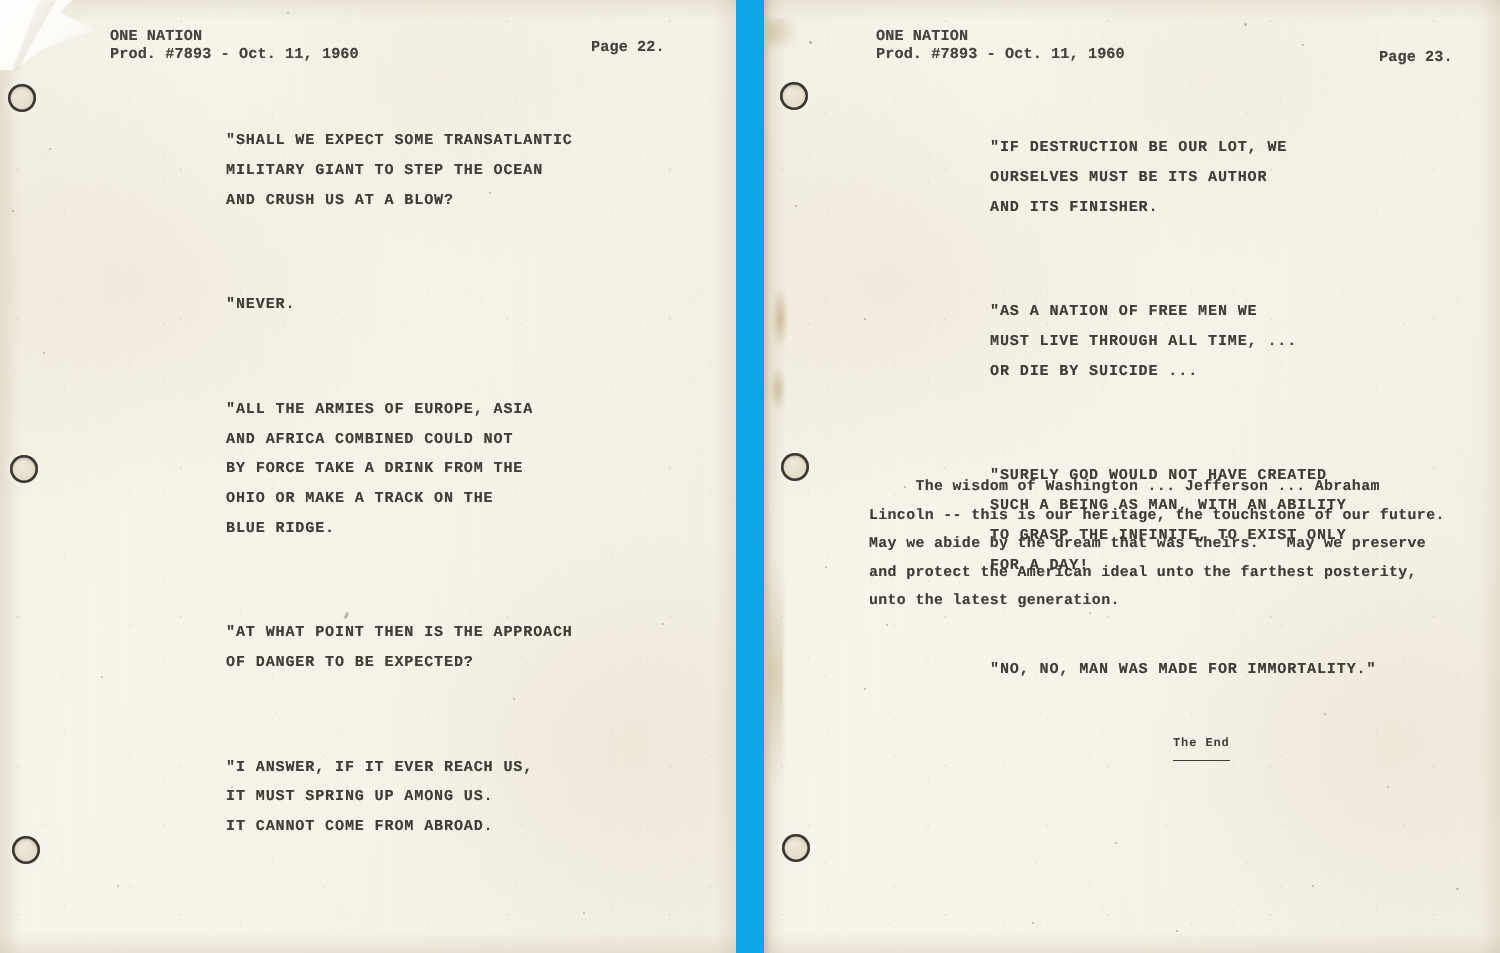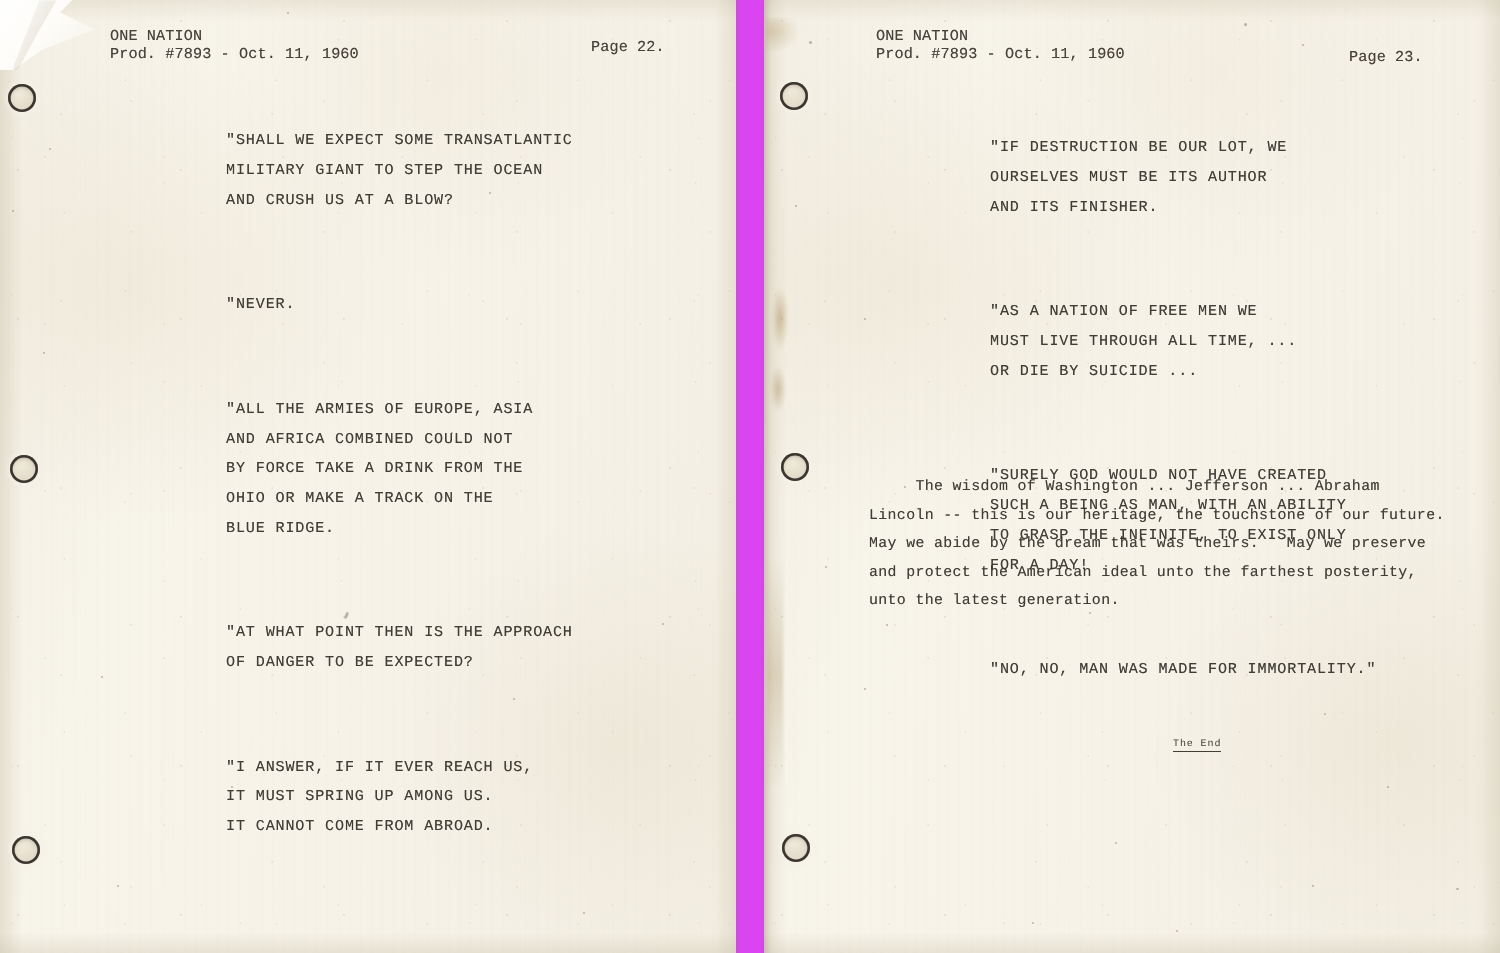--- a/index.html
+++ b/index.html
@@ -12,21 +12,22 @@
     width: 1500px;
     height: 953px;
     overflow: hidden;
     font-family: "Liberation Mono", "DejaVu Sans Mono", monospace;
   }
 
   #scan {
     position: relative;
     width: 1500px;
     height: 953px;
-    background: #d946ef;
+    background: #0ea5e9;
+    font-weight: bold;
   }
 
   
   .sheet {
     position: absolute;
     top: 0;
     height: 953px;
     background:
       radial-gradient(ellipse 60% 40% at 18% 30%, rgba(226,214,190,0.30) 0%, rgba(226,214,190,0) 62%),
       radial-gradient(ellipse 50% 35% at 85% 78%, rgba(222,210,186,0.26) 0%, rgba(222,210,186,0) 65%),
@@ -193,25 +194,25 @@
   .block-caps .para:last-child { margin-bottom: 0; }
 
   .block-mixed {
     font-size: 14.9px;
     line-height: 28.6px;
     letter-spacing: 0.35px;
     color: #332f29;
   }
 
   .the-end {
-    font-size: 10px;
+    font-size: 12px;
     letter-spacing: 0.9px;
     color: #312e28;
     border-bottom: 1.6px solid #34312b;
-    padding-bottom: 1px;
+    padding-bottom: 10px;
     display: inline-block;
   }
 
   
   .typed { opacity: 0.93; }
   .block-caps, .hdr, .page-no { text-shadow: 0 0 0.35px rgba(52,48,42,0.55); }
   .block-mixed { text-shadow: 0 0 0.3px rgba(52,48,42,0.5); }
 
   
   .speck {
@@ -283,21 +284,21 @@
     <div id="right-edge-nick"></div>
     <div id="gutter-stain"></div>
     <div id="gutter-stain-2"></div>
 
     <div class="punch-hole" style="left:16px; top:82px;"></div>
     <div class="punch-hole" style="left:17px; top:453px;"></div>
     <div class="punch-hole" style="left:18px; top:834px;"></div>
 
     <div class="typed hdr" style="left:112px; top:26px;">ONE NATION</div>
     <div class="typed hdr" style="left:112px; top:44px;">Prod. #7893 - Oct. 11, 1960</div>
-    <div class="typed page-no" style="left:585px; top:48px;text-align:right;">Page 23.</div>
+    <div class="typed page-no" style="left:615px; top:48px;text-align:right;">Page 23.</div>
 
     <div class="typed block-caps" style="left:226px; top:74px; width:480px;">
       <div class="para">"IF DESTRUCTION BE OUR LOT, WE
 OURSELVES MUST BE ITS AUTHOR
 AND ITS FINISHER.</div>
       <div class="para">"AS A NATION OF FREE MEN WE
 MUST LIVE THROUGH ALL TIME, ...
 OR DIE BY SUICIDE ...</div>
       <div class="para">"SURELY GOD WOULD NOT HAVE CREATED
 SUCH A BEING AS MAN, WITH AN ABILITY

